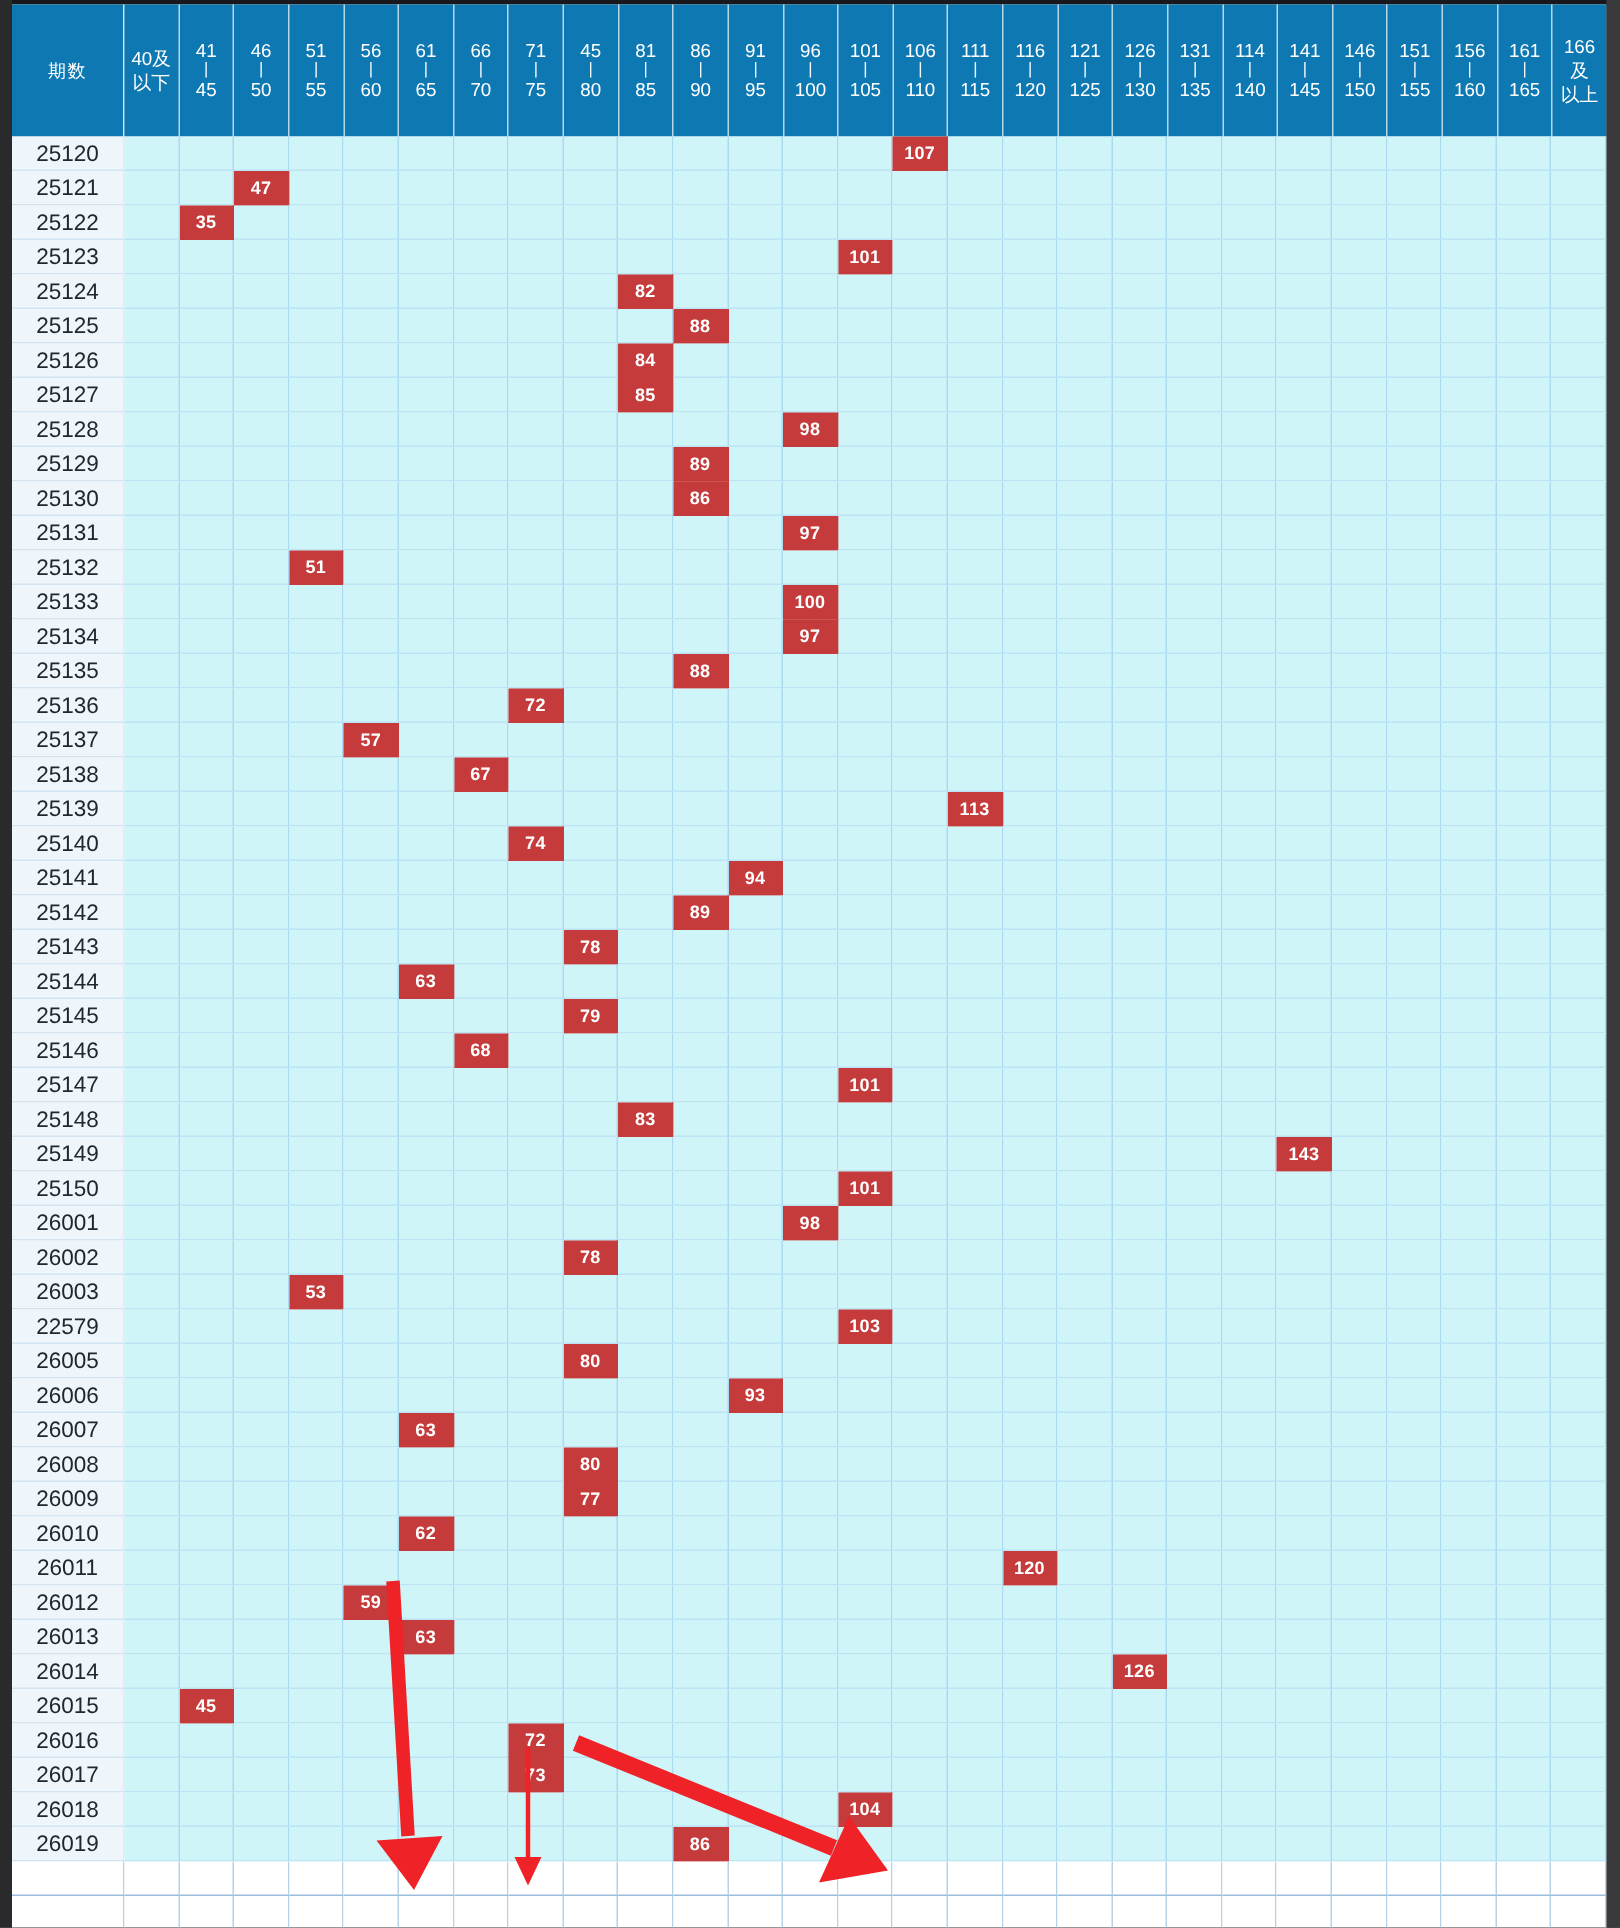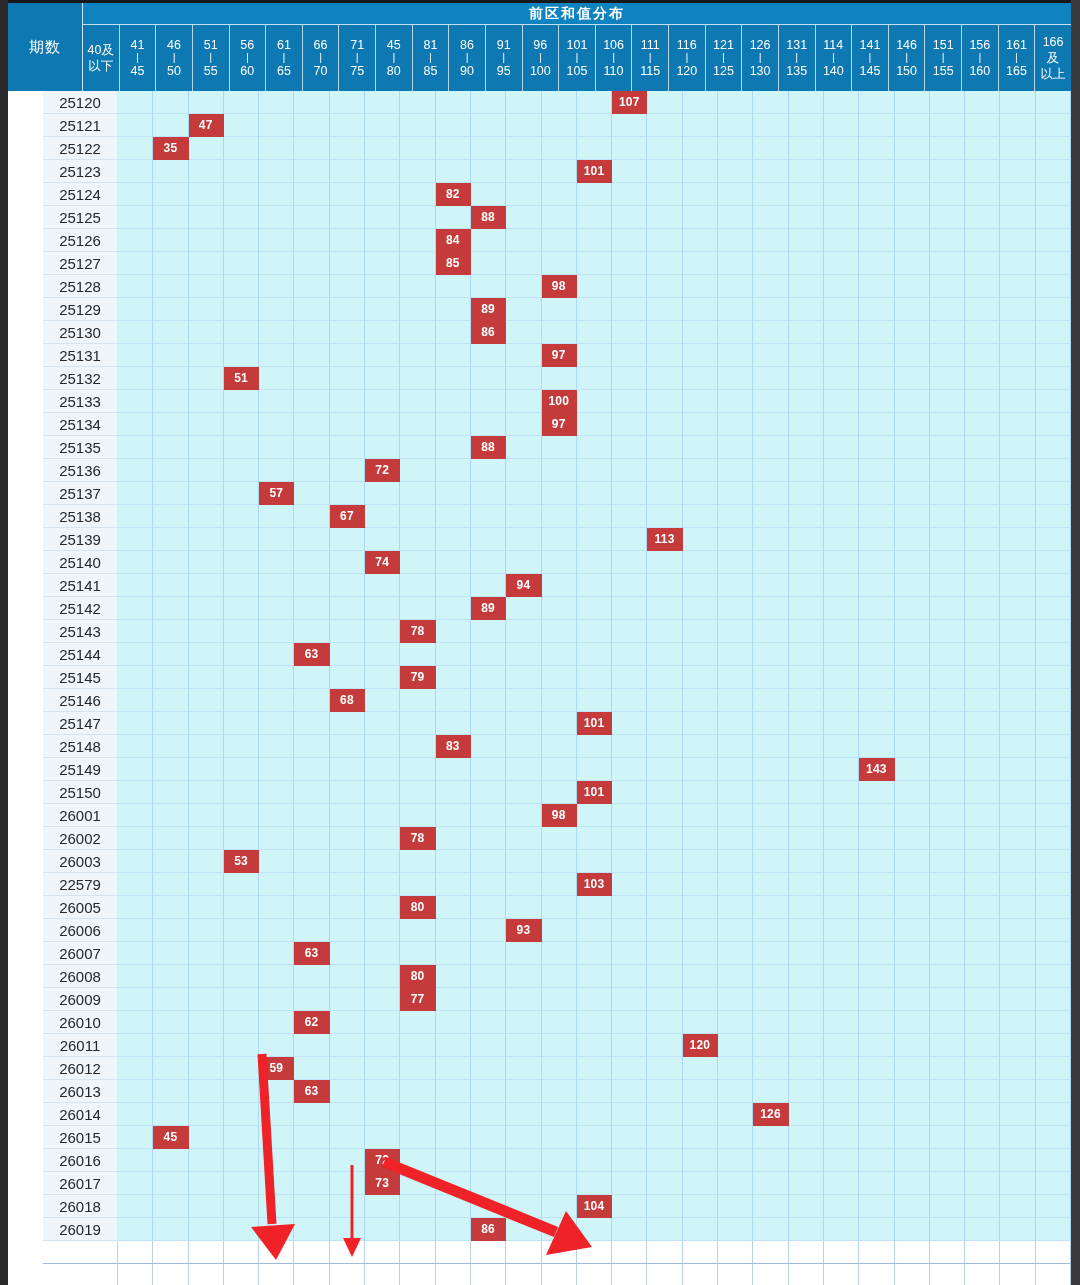--- a/index.html
+++ b/index.html
@@ -14,21 +14,21 @@
   .edge.left{left:0;width:8px;background:var(--strip-left,#2a2a2d);}
   .edge.right{right:0;width:9px;background:var(--strip-right,#3a3a3d);}
   .table{
     position:absolute;left:8px;top:3px;width:1063px;z-index:1;
     display:flex;flex-direction:column;background:#fff;
   }
   
   .thead{display:flex;height:88px;flex:0 0 88px;}
   .corner{
     width:75px;flex:0 0 75px;background:var(--header-bg,#0d78b2);
-    color:#fff;font-size:15px;letter-spacing:1px;
+    color:#fff;font-size:12px;letter-spacing:1px;
     display:flex;align-items:center;justify-content:center;
     border-right:1px solid rgba(255,255,255,.8);
   }
   .head-right{flex:1;display:flex;flex-direction:column;}
   .title-bar{
     height:22px;flex:0 0 22px;background:var(--title-bg,#0f82c0);
     color:#fff;font-size:14px;font-weight:bold;letter-spacing:2px;
     display:flex;align-items:center;justify-content:center;
     border-bottom:1px solid rgba(255,255,255,.75);
   }
@@ -36,21 +36,21 @@
   .col-head{
     flex:1;display:flex;flex-direction:column;align-items:center;justify-content:center;
     color:#fff;font-size:12.5px;line-height:1.3;text-align:center;
     border-right:1px solid rgba(255,255,255,.7);
     padding:1px 0;
   }
   .col-head:last-child{border-right:none;}
   .col-head .pipe{font-size:11px;line-height:.9;opacity:.95;}
   
   .tbody{display:flex;flex-direction:column;}
-  .row{display:flex;height:23px;flex:0 0 23px;margin-left:35px;}
+  .row{display:flex;height:23px;flex:0 0 23px;}
   .period-cell{
     width:75px;flex:0 0 75px;background:var(--label-bg,#eff6fb);
     color:var(--label-text,#22272e);font-size:15px;
     display:flex;align-items:center;justify-content:center;
     border-right:1px solid #dcebf5;border-bottom:1px solid #d3e3ef;
   }
   .cell{
     flex:1;background:var(--cell-bg,#cff5f8);
     border-right:1px solid var(--grid,#abdaf0);
     border-bottom:1px solid var(--grid-h,#bce4f4);
@@ -72,21 +72,20 @@
 <body>
 
 <div class="app" style="--header-bg: #0d78b2; --title-bg: #0f82c0; --cell-bg: #cff5f8; --grid: #abdaf0; --grid-h: #bce4f4; --label-bg: #eff6fb; --label-text: #22272e; --badge-bg: #c53a3a; --strip-left: #2a2a2d; --strip-right: #3a3a3d; --strip-top: #17181c;">
   <div class="edge left"></div>
   <div class="edge right"></div>
 
   <div class="table">
     <div class="thead">
       <div class="corner">期数</div>
       <div class="head-right">
-        <div class="title-bar">前区和值分布</div>
         <div class="col-heads" id="colHeads">
             <div class="col-head">
               <span>40及</span>
               <span>以下</span>
             </div>
             <div class="col-head">
               <span>41</span>
               <span class="pipe">|</span>
               <span>45</span>
             </div>

